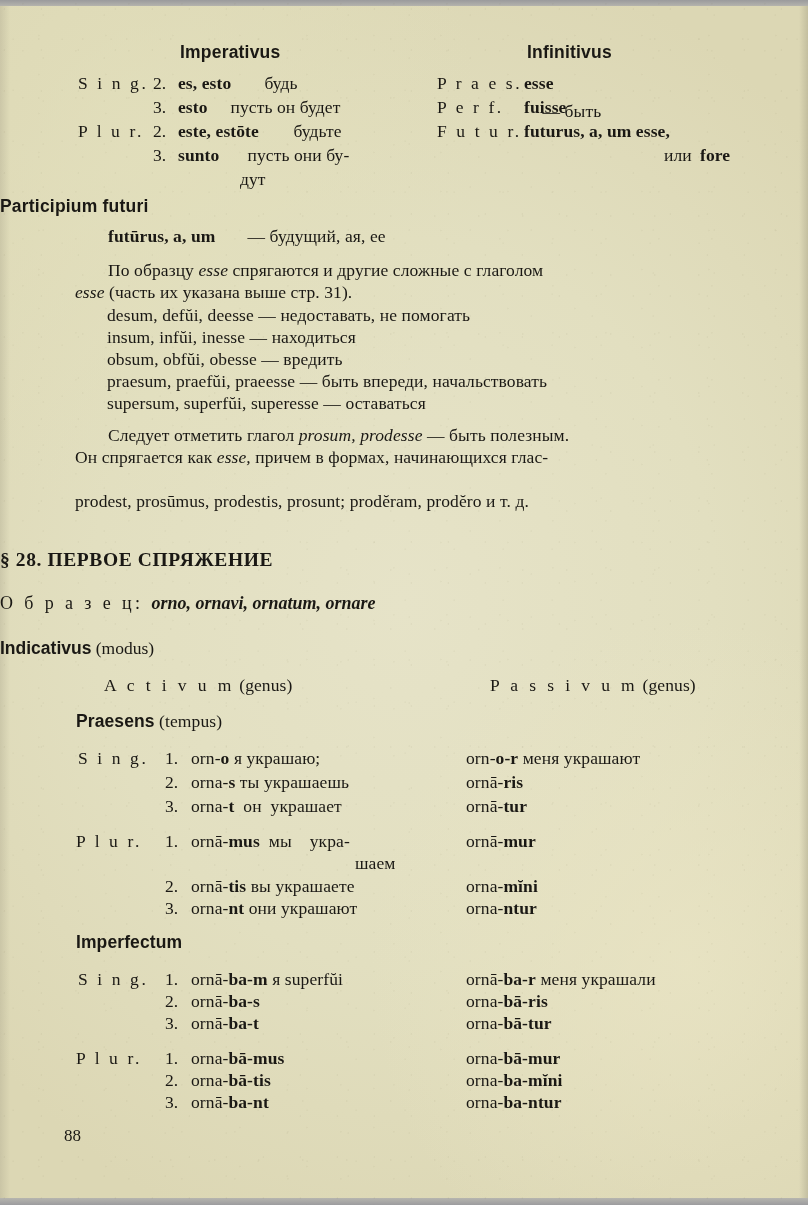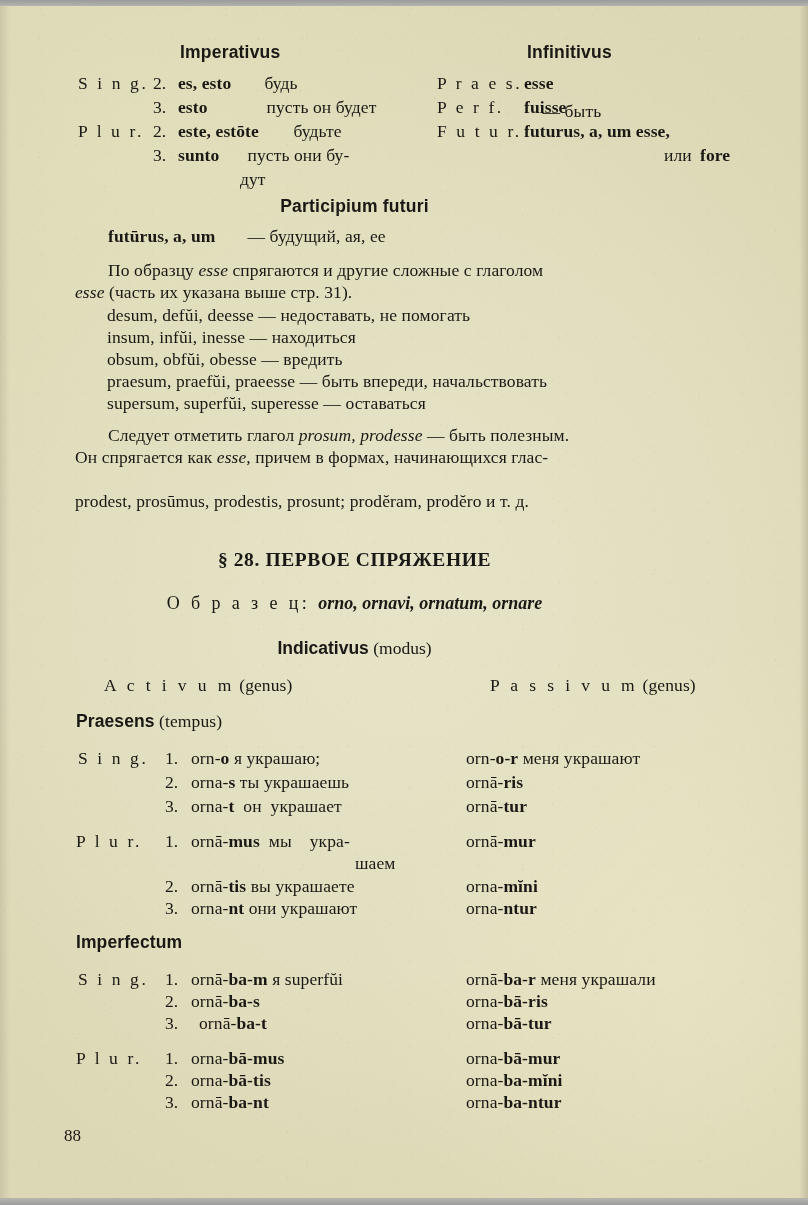--- a/index.html
+++ b/index.html
@@ -77,21 +77,20 @@
     color: #1a1814;
   }
   .b   { font-weight: bold; }
   .i   { font-style: italic; }
   .bi  { font-weight: bold; font-style: italic; }
   .sp  { letter-spacing: 2.6px; }
   .sp2 { letter-spacing: 3.4px; }
   .ctr {
     position: absolute;
     width: 709px;
-    text-align: center;
     white-space: pre;
     line-height: 1;
     color: #1a1814;
   }
   .hdr {
     font-weight: bold;
     font-size: 17.5px;
     font-family: "Liberation Sans", sans-serif;
     letter-spacing: 0.2px;
   }
@@ -122,21 +121,21 @@
     <div class="ln hdr" style="left:180px; top:44px;">Imperativus</div>
     <div class="ln hdr" style="left:527px; top:44px;">Infinitivus</div>
 
     <div class="ln" style="left:78px; top:75px;"><span class="sp">S i n g.</span></div>
     <div class="ln" style="left:153px; top:75px;">2.</div>
     <div class="ln b" style="left:178px; top:75px;">es, esto</div>
     <div class="ln" style="left:260px; top:75px;"> будь</div>
 
     <div class="ln" style="left:153px; top:99px;">3.</div>
     <div class="ln b" style="left:178px; top:99px;">esto</div>
-    <div class="ln" style="left:226px; top:99px;margin-left:36px;"> пусть он будет</div>
+    <div class="ln" style="left:226px; top:99px;"> пусть он будет</div>
 
     <div class="ln" style="left:78px; top:123px;"><span class="sp">P l u r.</span></div>
     <div class="ln" style="left:153px; top:123px;">2.</div>
     <div class="ln b" style="left:178px; top:123px;">este, estōte</div>
     <div class="ln" style="left:289px; top:123px;"> будьте</div>
 
     <div class="ln" style="left:153px; top:147px;">3.</div>
     <div class="ln b" style="left:178px; top:147px;">sunto</div>
     <div class="ln" style="left:231px; top:147px;margin-left:12px;"> пусть они бу-</div>
     <div class="ln" style="left:240px; top:171px;">дут</div>
@@ -213,21 +212,21 @@
     <div class="ln b sans" style="left:76px; top:934px;">Imperfectum</div>
 
     <div class="ln sp" style="left:78px; top:971px;">S i n g.</div>
     <div class="ln" style="left:165px; top:971px;">1.</div>
     <div class="ln" style="left:191px; top:971px;"><span>ornā-</span><span class="b">ba-m</span><span> я superfŭi</span></div>
 
     <div class="ln" style="left:165px; top:993px;">2.</div>
     <div class="ln" style="left:191px; top:993px;"><span>ornā-</span><span class="b">ba-s</span></div>
 
     <div class="ln" style="left:165px; top:1015px;">3.</div>
-    <div class="ln" style="left:191px; top:1015px;margin-left:8px;"><span>ornā-</span><span class="b">ba-t</span></div>
+    <div class="ln" style="left:191px; top:1015px;"><span>ornā-</span><span class="b">ba-t</span></div>
 
     <div class="ln sp" style="left:76px; top:1050px;">P l u r.</div>
     <div class="ln" style="left:165px; top:1050px;">1.</div>
     <div class="ln" style="left:191px; top:1050px;"><span>orna-</span><span class="b">bā-mus</span></div>
 
     <div class="ln" style="left:165px; top:1072px;">2.</div>
     <div class="ln" style="left:191px; top:1072px;"><span>orna-</span><span class="b">bā-tis</span></div>
 
     <div class="ln" style="left:165px; top:1094px;">3.</div>
     <div class="ln" style="left:191px; top:1094px;"><span>ornā-</span><span class="b">ba-nt</span></div>

